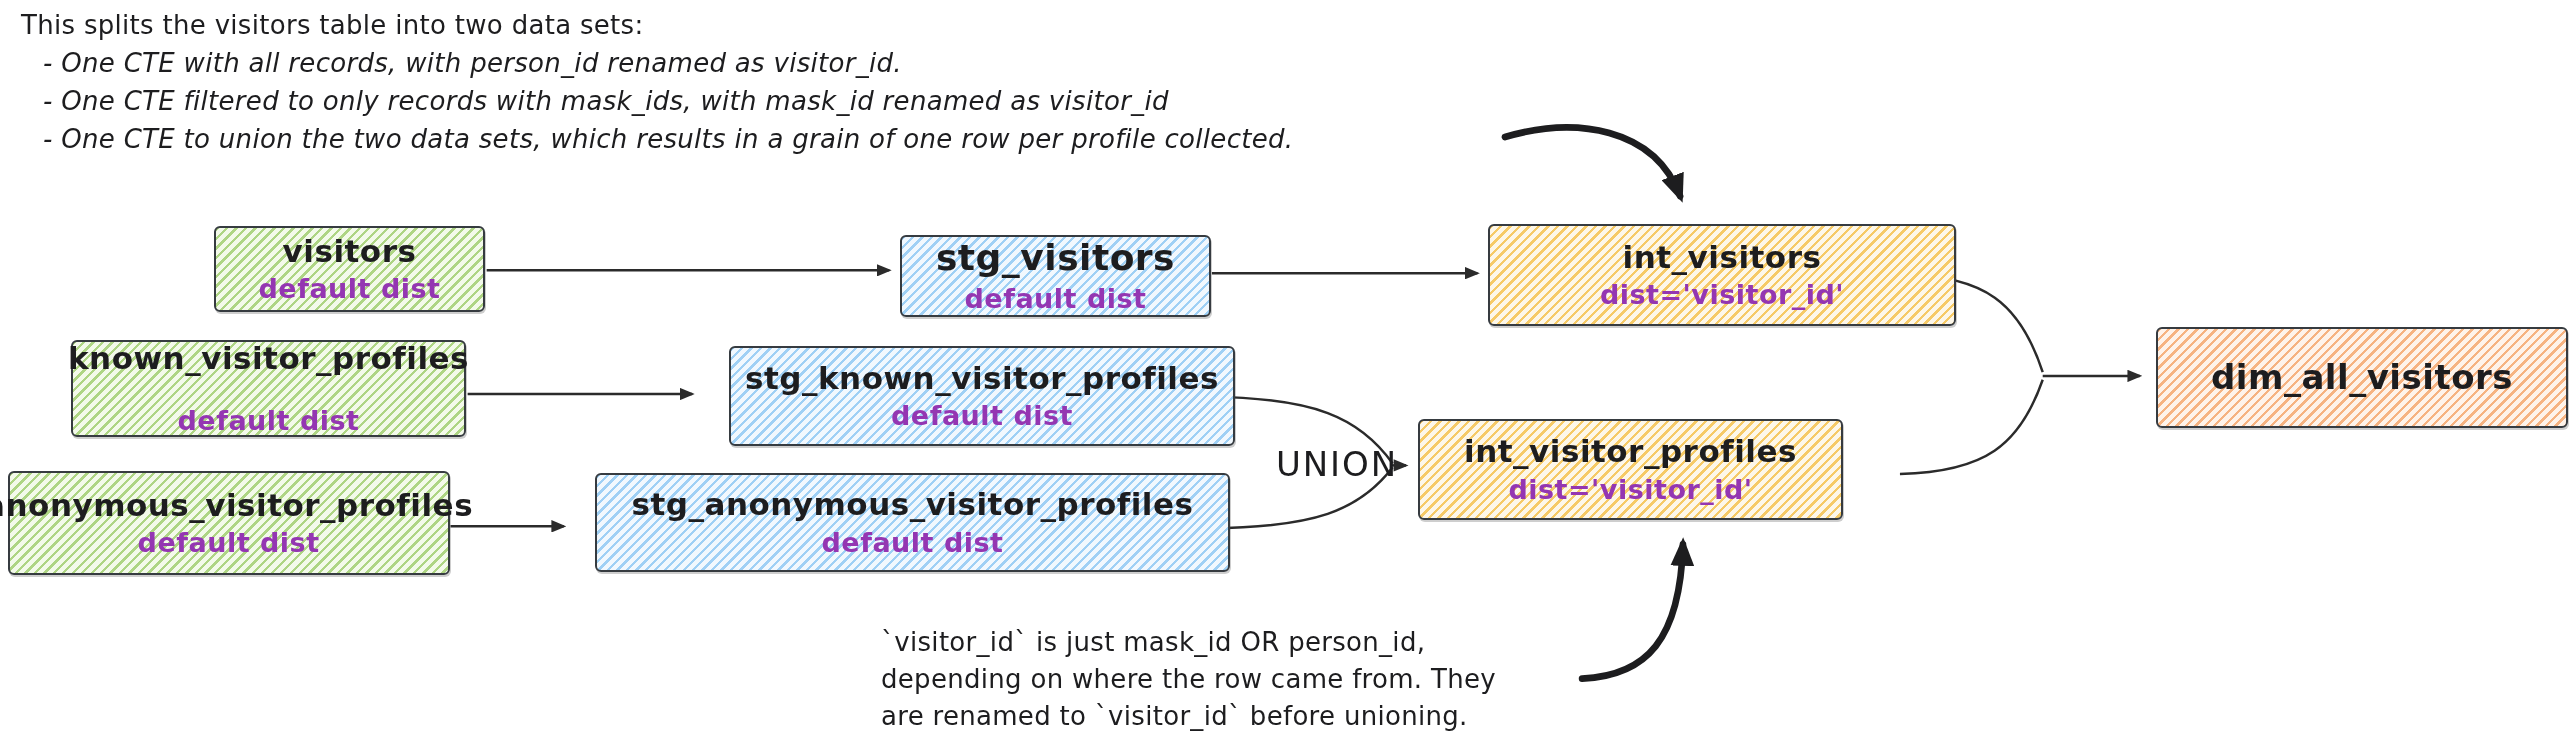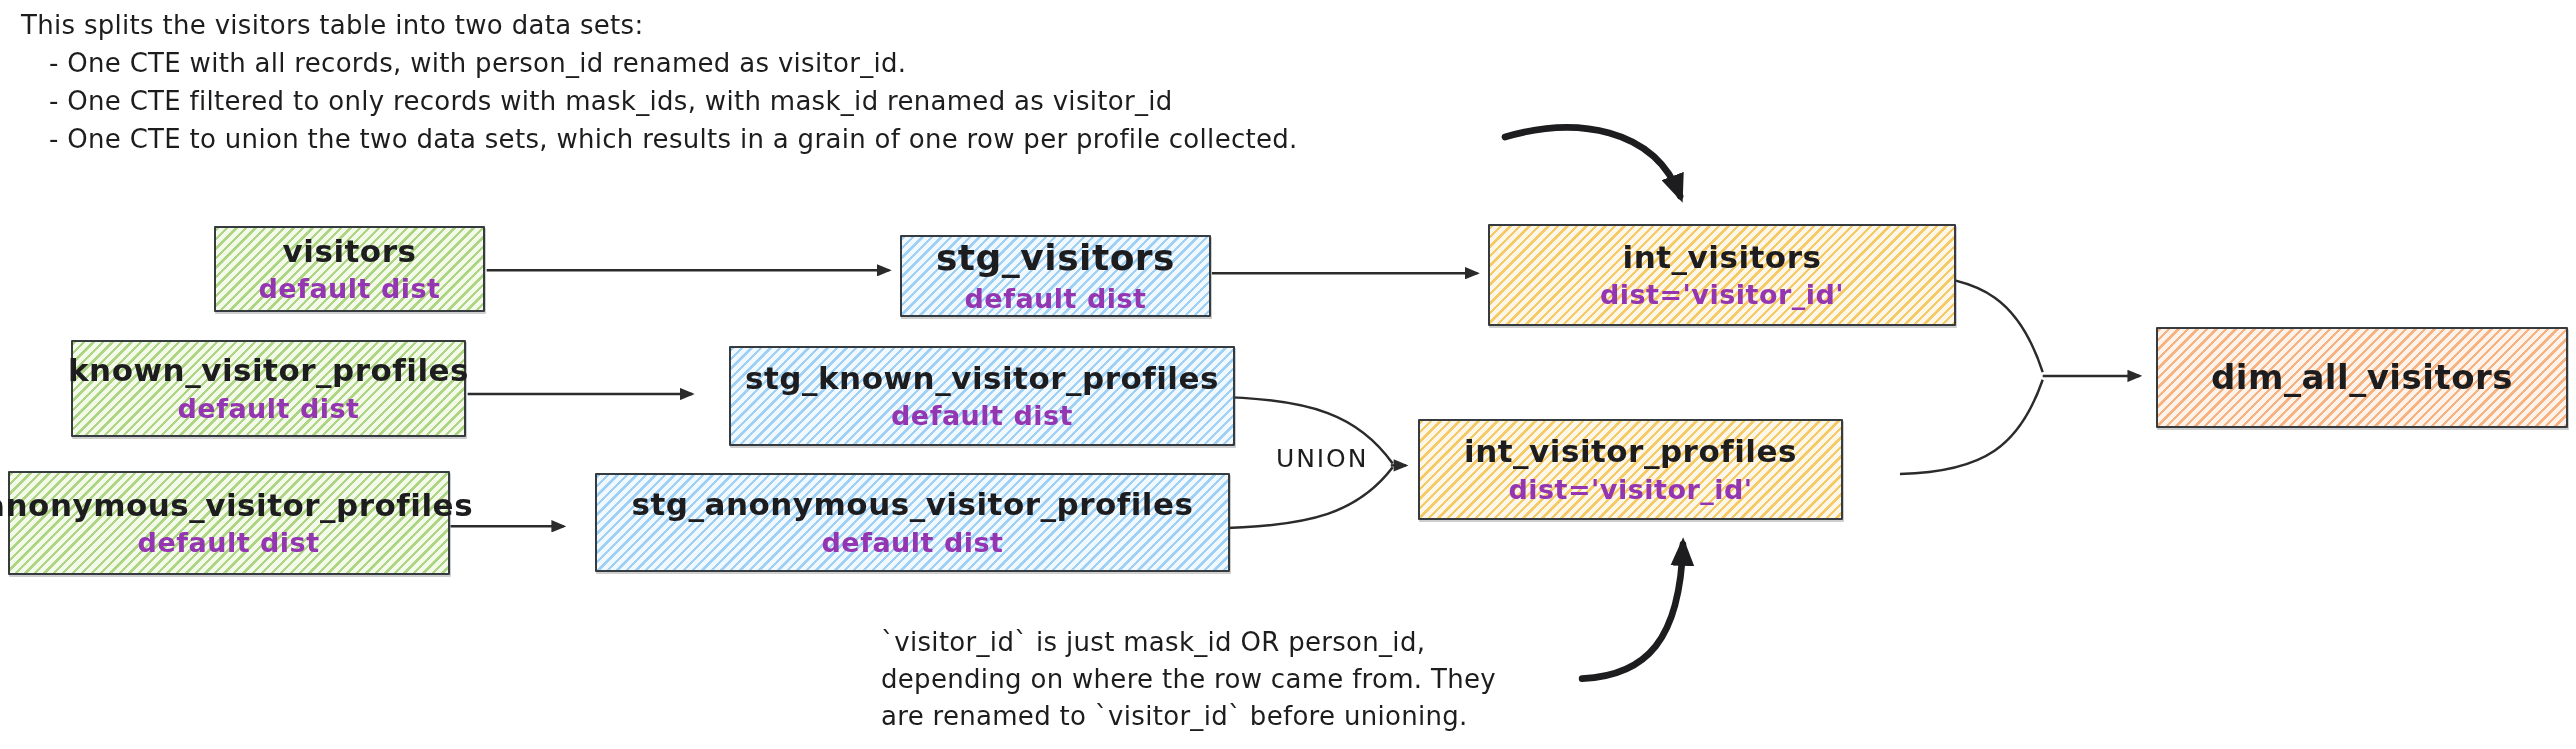--- a/index.html
+++ b/index.html
@@ -15,21 +15,21 @@
 
   
   #wires { position: absolute; left: 0; top: 0; width: 2576px; height: 749px; }
   .wire  { stroke: #2b2b2b; stroke-width: 2.6; fill: none; }
   .wire-thick { stroke: #1d1d1f; stroke-width: 7; fill: none; stroke-linecap: round; }
 
   
   .node {
     position: absolute;
     border: 2.9px solid #363b40;
-    border-radius: 1px;
+    border-radius: 6px;
     display: flex;
     flex-direction: column;
     align-items: center;
     justify-content: center;
     gap: 8px;
     box-shadow: 1px 1.9px 0 rgba(60,60,60,.25);
   }
   .node .title {
     color: #1d1d1f;
     font-size: 31px;
@@ -58,48 +58,48 @@
     background: repeating-linear-gradient(135deg,
       #f6ca67 0px, #f6ca67 2.4px, #fdf7e9 2.4px, #fdf7e9 6.7px);
   }
   .hatch-orange {
     background: repeating-linear-gradient(135deg,
       #f6b381 0px, #f6b381 2.4px, #fef3ea 2.4px, #fef3ea 6.7px);
   }
 
   
   #n-visitors   { left: 214px;  top: 226px; width: 271px; height: 86px;  }
-  #n-known      { left: 71px;   top: 340px; width: 395px; height: 97px; }
+  #n-known      { left: 71px;   top: 340px; width: 395px; height: 97px; justify-content: space-between; }
   #n-anon       { left: 7.6px;    top: 471px; width: 442px; height: 104px; }
   #n-stg-vis    { left: 900px;  top: 235px; width: 311px; height: 82px;  }
   #n-stg-known  { left: 729px;  top: 346px; width: 506px; height: 100px; }
   #n-stg-anon   { left: 574px;  top: 473px; width: 635px; height: 99px; margin-left: 21px; }
   #n-int-vis    { left: 1488px; top: 224px; width: 468px; height: 102px; }
   #n-int-vp     { left: 1418px; top: 419px; width: 425px; height: 101px; text-align: center; }
   #n-dim        { left: 2156px; top: 327px; width: 412px; height: 101px; }
   #n-dim .title { font-size: 34px; }
   #n-stg-vis .title { font-size: 36px; }
 
   
   .hand {
     color: #1d1d1f;
     font-size: 26px;
     letter-spacing: 0.3px;
     line-height: 38px;
     white-space: nowrap;
   }
   #top-note { position: absolute; left: 21px; top: 5.7px; }
-  #top-note .bullets { margin-left: 28px; }
+  #top-note .bullets { margin-left: 22px; font-style: italic; }
   #bottom-note {
     position: absolute; left: 881px; top: 624px; width: 476px;
     line-height: 37px;
   }
   #union-label {
     position: absolute; left: 1276px; top: 444px;
-    font-size: 25px; color: #1d1d1f; letter-spacing: 1.9px; white-space: nowrap;
+    font-size: 34px; color: #1d1d1f; letter-spacing: 1.9px; white-space: nowrap;
   }
 </style>
 </head>
 <body>
 
 <div id="canvas">
 
   <svg id="wires" viewBox="0 0 2706 787" xmlns="http://www.w3.org/2000/svg">
     <defs>
       <marker id="arr" viewBox="0 0 12 10" refX="10" refY="5" markerWidth="16" markerHeight="13" markerUnits="userSpaceOnUse" orient="auto-start-reverse">

